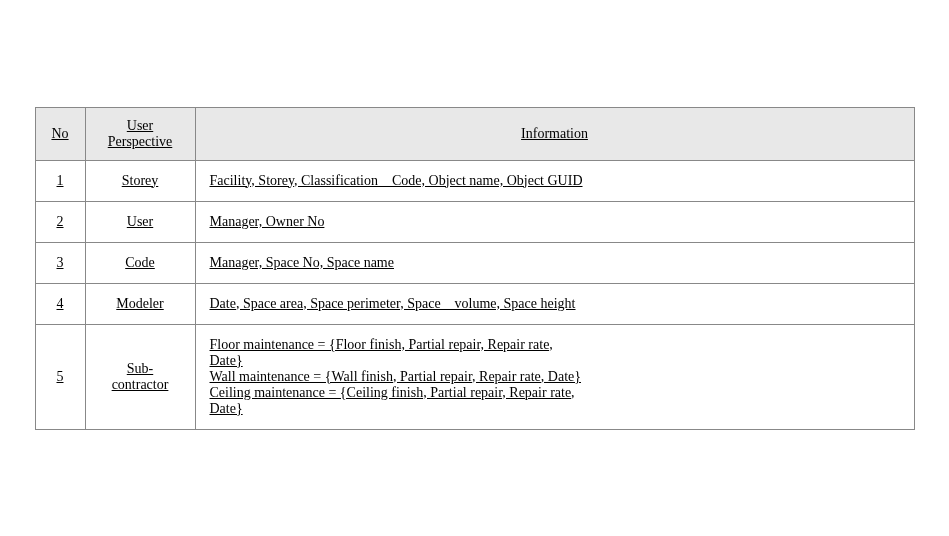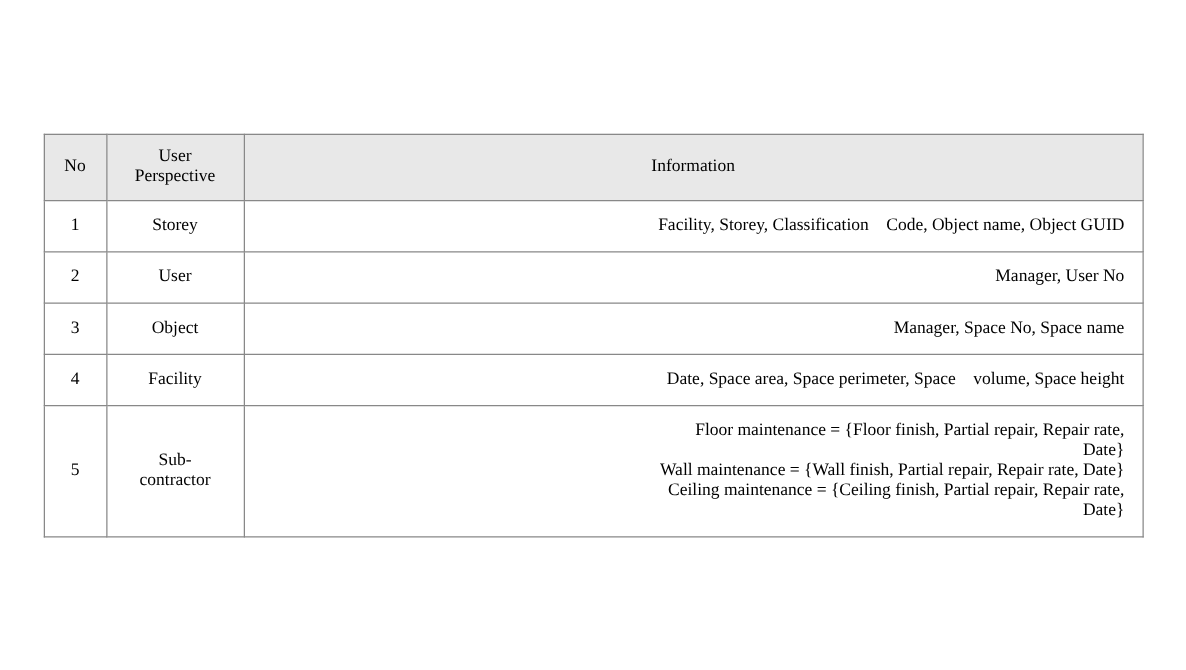--- a/index.html
+++ b/index.html
@@ -15,20 +15,21 @@
       display: flex;
       justify-content: center;
       align-items: center;
       width: 949px;
       min-height: 536px;
       padding: 20px;
     }
 
     .table-wrapper {
       width: 880px;
+      text-decoration: underline;
     }
 
     table {
       width: 100%;
       border-collapse: collapse;
       border: 1.5px solid #555;
     }
 
     thead tr th {
       background-color: #e8e8e8;
@@ -41,21 +42,21 @@
 
     tbody tr td {
       border: 1px solid #888;
       padding: 12px 14px;
       text-align: center;
       font-size: 14px;
       vertical-align: middle;
     }
 
     tbody tr td.info-cell {
-      text-align: right;
+      text-align: left;
     }
 
     .col-no {
       width: 50px;
     }
 
     .col-perspective {
       width: 110px;
     }
 
@@ -77,30 +78,30 @@
     </thead>
     <tbody>
       <tr>
         <td>1</td>
         <td>Storey</td>
         <td class="info-cell">Facility, Storey, Classification&nbsp;&nbsp;&nbsp;&nbsp;Code, Object name, Object GUID</td>
       </tr>
       <tr>
         <td>2</td>
         <td>User</td>
-        <td class="info-cell">Manager, User No</td>
+        <td class="info-cell">Manager, Owner No</td>
       </tr>
       <tr>
         <td>3</td>
-        <td>Object</td>
+        <td>Code</td>
         <td class="info-cell">Manager, Space No, Space name</td>
       </tr>
       <tr>
         <td>4</td>
-        <td>Facility</td>
+        <td>Modeler</td>
         <td class="info-cell">Date, Space area, Space perimeter, Space&nbsp;&nbsp;&nbsp;&nbsp;volume, Space height</td>
       </tr>
       <tr>
         <td>5</td>
         <td>Sub-<br>contractor</td>
         <td class="info-cell">
           Floor maintenance = {Floor finish, Partial repair, Repair rate,<br>
           Date}<br>
           Wall maintenance = {Wall finish, Partial repair, Repair rate, Date}<br>
           Ceiling maintenance = {Ceiling finish, Partial repair, Repair rate,<br>

